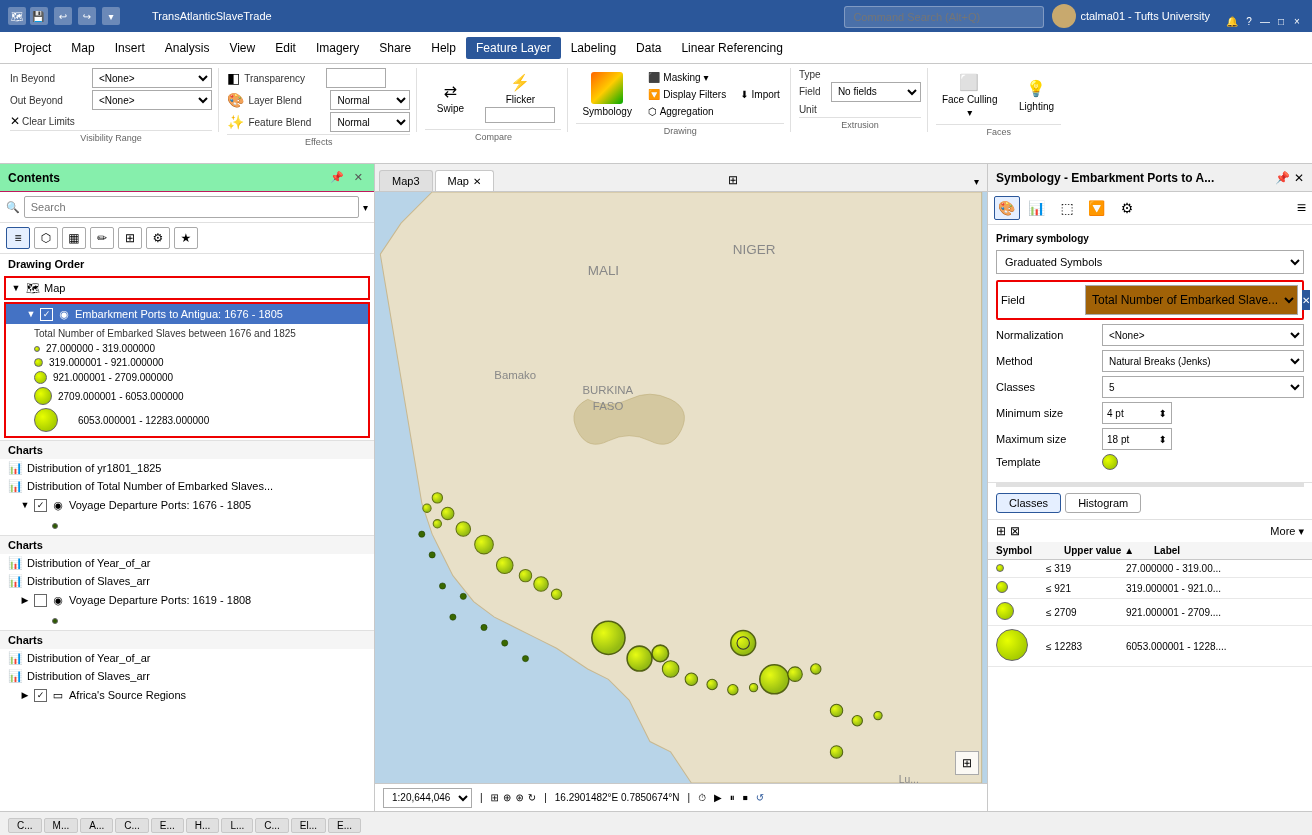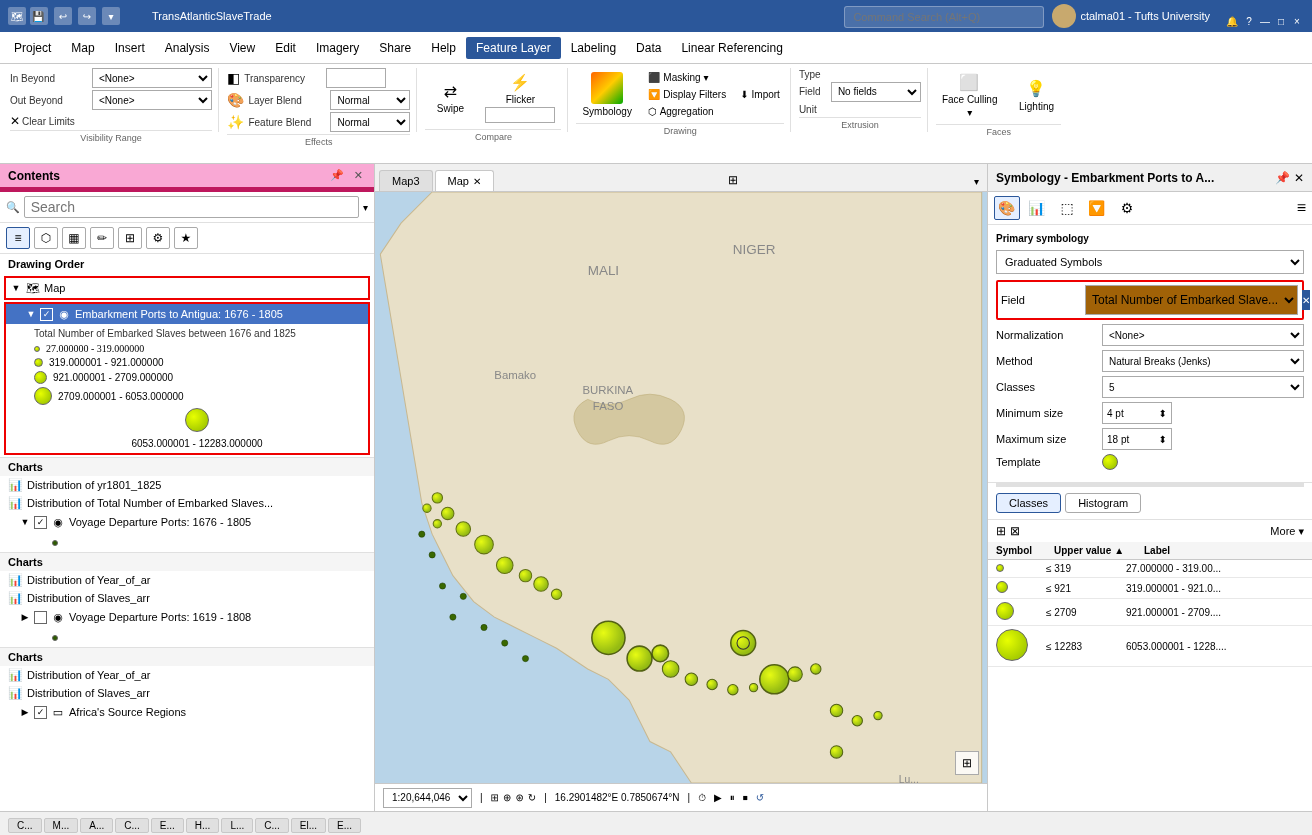--- a/index.html
+++ b/index.html
@@ -103,40 +103,40 @@
     
     .contents-panel {
       width: 375px;
       background: white;
       border-right: 1px solid #c8c8c8;
       display: flex;
       flex-direction: column;
       flex-shrink: 0;
     }
     .panel-header {
-      background: #f9a8d4;
-      border-bottom: 5px solid #be185d;
+      background: #86efac;
+      border-bottom: 1px solid #be185d;
       padding: 4px 8px;
       display: flex;
       align-items: center;
       justify-content: space-between;
       height: 28px;
     }
     .panel-title { font-size: 12px; font-weight: 600; }
     .panel-controls { display: flex; gap: 4px; }
     .panel-ctrl-btn { font-size: 11px; cursor: pointer; color: #555; padding: 1px 3px; }
     .search-bar {
       padding: 4px 6px;
       border-bottom: 1px solid #e0e0e0;
       display: flex;
       align-items: center;
       gap: 4px;
     }
     .search-input {
-      flex: 1; height: 22px; border: 1px solid #aaa; padding: 0 6px; font-size: 14px;
+      flex: 1; height: 22px; border: 1px solid #aaa; padding: 0 6px; font-size: 11px;
       border-radius: 2px;
     }
     .contents-toolbar {
       display: flex;
       padding: 4px 6px;
       gap: 4px;
       border-bottom: 1px solid #e0e0e0;
       flex-wrap: wrap;
     }
     .toolbar-btn { 
@@ -545,37 +545,37 @@
         <div class="tree-item highlighted">
           <span style="width:12px;"></span>
           <span class="expand-btn">▼</span>
           <span class="checkbox checked" style="border-color:#fff;color:#fff;background:transparent;"></span>
           <span class="layer-icon">◉</span>
           <span class="layer-name">Embarkment Ports to Antigua: 1676 - 1805</span>
         </div>
 
         <div style="background:white; padding: 4px 8px 4px 28px;">
           <div style="font-size:10px;color:#333;margin-bottom:4px;">Total Number of Embarked Slaves between 1676 and 1825</div>
-          <div style="display:flex;align-items:center;gap:6px;margin-bottom:3px;font-family:Liberation Serif, serif;">
+          <div style="display:flex;align-items:center;gap:6px;margin-bottom:3px;">
             <span class="legend-dot" style="width:6px;height:6px;background:radial-gradient(circle at 35% 35%, #e8ff00, #8db800);border:1px solid #666;"></span>
             <span style="font-size:10px;">27.000000 - 319.000000</span>
           </div>
           <div style="display:flex;align-items:center;gap:6px;margin-bottom:3px;">
             <span class="legend-dot" style="width:9px;height:9px;background:radial-gradient(circle at 35% 35%, #e8ff00, #8db800);border:1px solid #666;"></span>
             <span style="font-size:10px;">319.000001 - 921.000000</span>
           </div>
           <div style="display:flex;align-items:center;gap:6px;margin-bottom:3px;">
             <span class="legend-dot" style="width:13px;height:13px;background:radial-gradient(circle at 35% 35%, #e8ff00, #8db800);border:1px solid #666;"></span>
             <span style="font-size:10px;">921.000001 - 2709.000000</span>
           </div>
           <div style="display:flex;align-items:center;gap:6px;margin-bottom:3px;">
             <span class="legend-dot" style="width:18px;height:18px;background:radial-gradient(circle at 35% 35%, #e8ff00, #8db800);border:1px solid #666;"></span>
             <span style="font-size:10px;">2709.000001 - 6053.000000</span>
           </div>
-          <div style="display:flex;align-items:center;gap:6px;flex-direction:column;">
+          <div style="display:flex;align-items:center;gap:20px;">
             <span class="legend-dot" style="width:24px;height:24px;background:radial-gradient(circle at 35% 35%, #e8ff00, #8db800);border:1px solid #666;"></span>
             <span style="font-size:10px;">6053.000001 - 12283.000000</span>
           </div>
         </div>
       </div>
 
       <div class="section-header">Charts</div>
       <div class="chart-item indent-2">
         <span class="chart-icon">📊</span>
         <span>Distribution of yr1801_1825</span>
@@ -828,21 +828,21 @@
 
     <div class="sym-table-header-row">
       <div class="sym-table-icons">
         <span class="sym-table-icon">⊞</span>
         <span class="sym-table-icon">⊠</span>
       </div>
       <span class="sym-more-btn">More ▾</span>
     </div>
 
     <div style="display:flex;border-bottom:1px solid #c8c8c8;background:#f5f5f5;padding:3px 8px;font-size:10px;font-weight:600;">
-      <div style="width:58px;">Symbol</div>
+      <div style="width:68px;">Symbol</div>
       <div style="flex:0 0 90px;display:flex;align-items:center;gap:3px;">
         <span>Upper value</span>
         <span style="cursor:pointer;">▲</span>
       </div>
       <div style="flex:1;">Label</div>
     </div>
 
     <div class="sym-table-container">
 
       <div class="sym-table-row">

